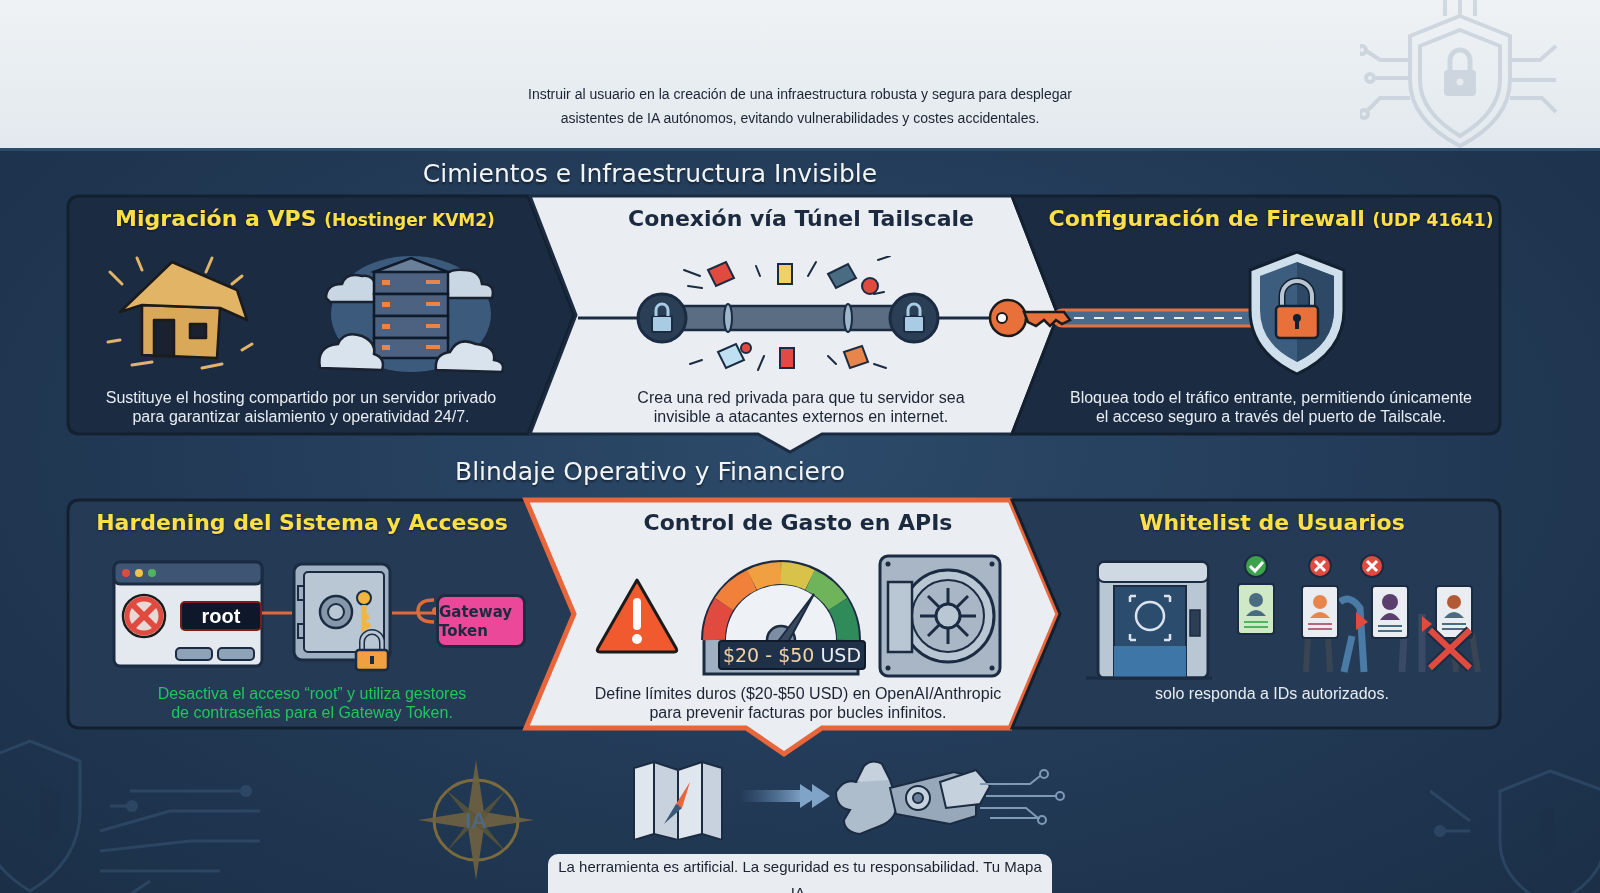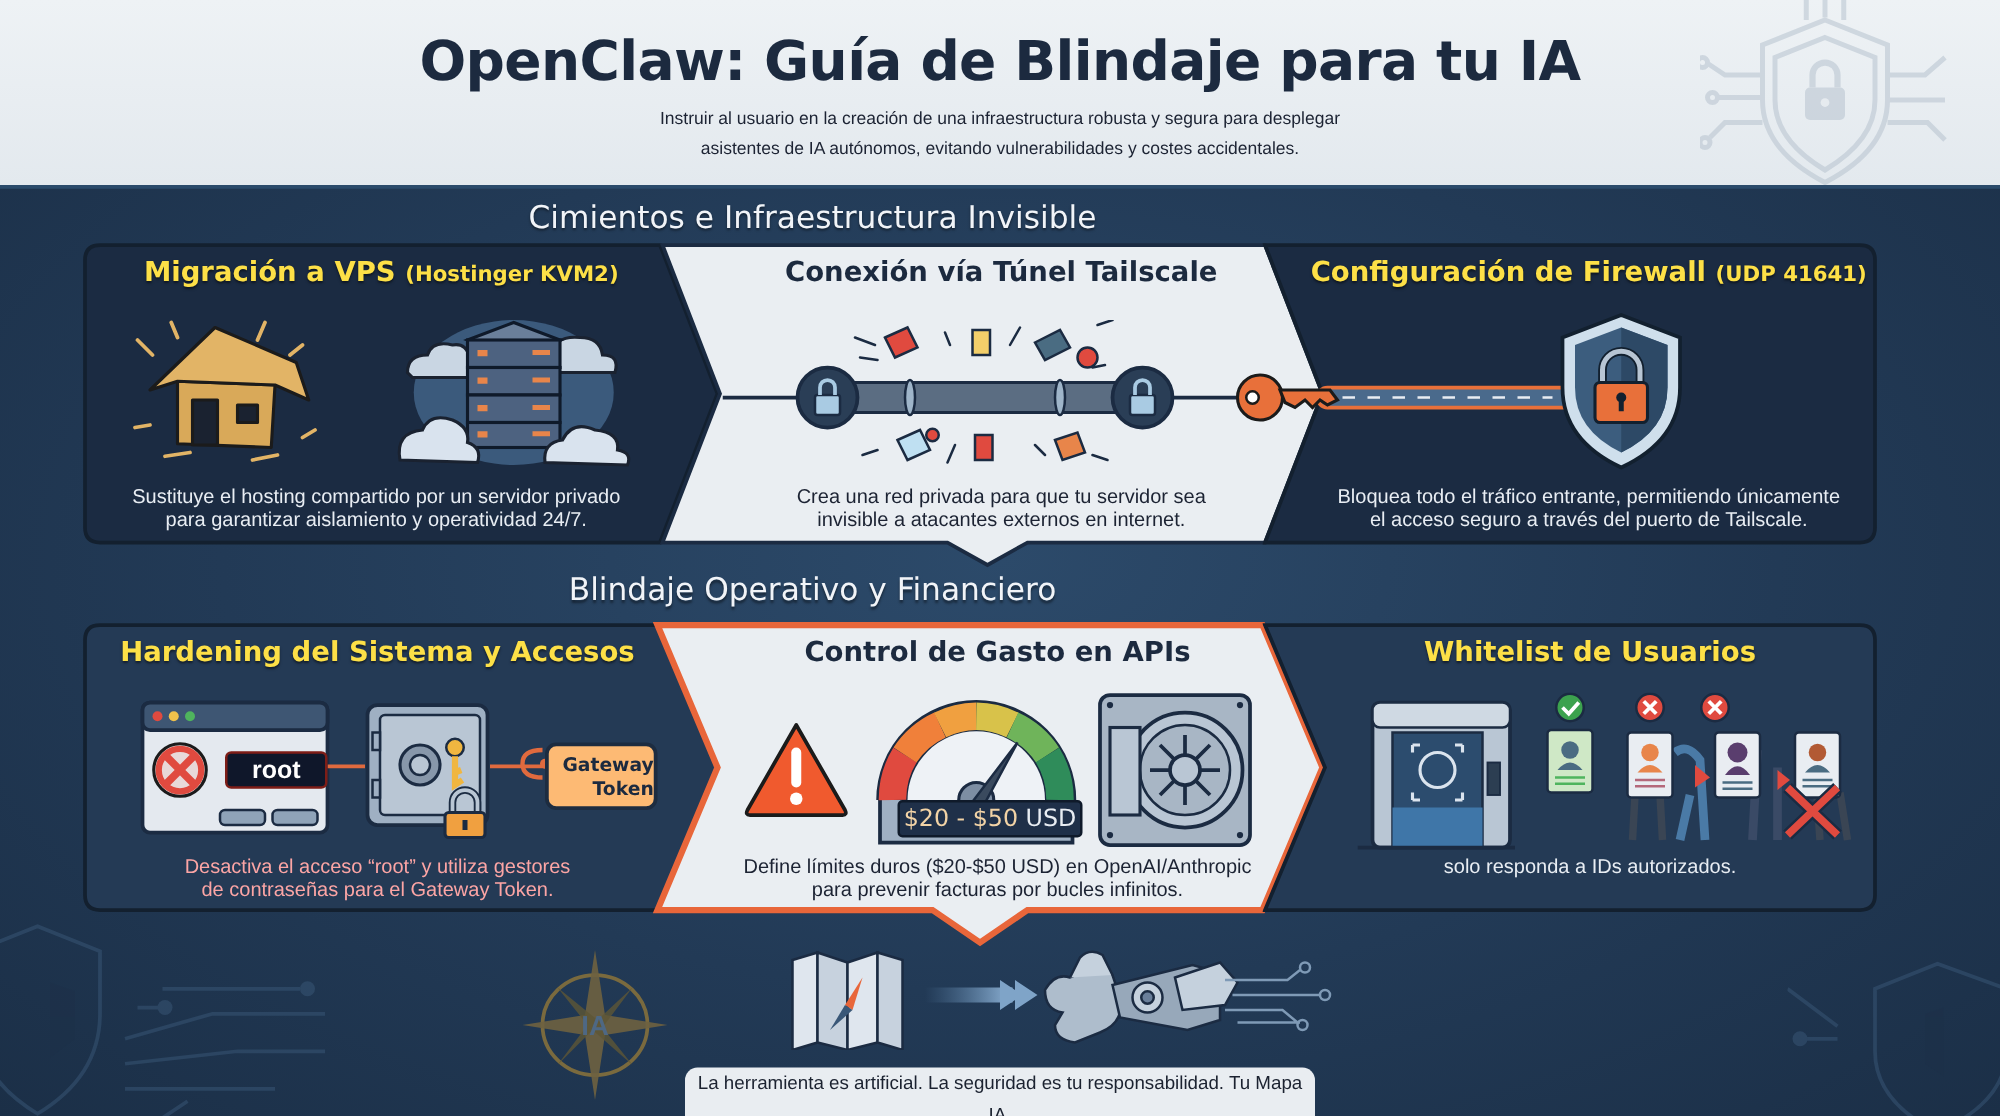--- a/index.html
+++ b/index.html
@@ -19,21 +19,21 @@
   .pdesc{position:absolute;left:0;width:100%;text-align:center;font-family:"Liberation Sans",sans-serif;font-size:16px;line-height:19px}
   .dark .ptitle{color:#fde047;text-shadow:0 1px 2px rgba(0,0,0,.5)}
   .dark .pdesc{color:#e8edf3}
   .light .ptitle{color:#1c2a3f}
   .light .pdesc{color:#1c2333}
   .icon{position:absolute}
   .footer-note{position:absolute;left:548px;top:854px;width:504px;height:39px;background:#e9edf1;border-radius:10px 10px 0 0;text-align:center;font-family:"Liberation Sans",sans-serif;font-size:15px;line-height:26px;color:#1b2230}
   .root-label{font-family:"Liberation Sans",sans-serif;font-weight:bold}
   .gauge-label{position:absolute;left:718px;top:640px;width:148px;height:30px;background:#1f3049;border:2px solid #0f1a2a;border-radius:4px;text-align:center;font-size:19px;font-weight:normal;line-height:26px;color:#f2d3a6}
   .gauge-label .usd{color:#e8edf3}
-  .token-tag{position:absolute;left:436px;top:594px;width:90px;height:54px;background:#fdba74;border:3px solid #1d2c40;border-radius:9px;text-align:right;color:#1c2a3f;font-weight:bold;font-size:15px;line-height:19px;padding-top:6px}
+  .token-tag{position:absolute;left:436px;top:594px;width:90px;height:54px;background:#ec4899;border:3px solid #1d2c40;border-radius:9px;text-align:left;color:#1c2a3f;font-weight:bold;font-size:15px;line-height:19px;padding-top:6px}
   .root-btn{position:absolute;left:180px;top:601px;width:82px;height:30px;background:#0f172a;border:2px solid #7d1d17;border-radius:5px;color:#fff;text-align:center;font-size:20px;line-height:26px}
 </style>
 </head>
 <body>
 
 <div class="header">
   <svg class="header-deco" viewBox="0 0 200 148">
     <g fill="none" stroke="#b7c3cf" stroke-width="4">
       <path d="M100 16 L150 36 L150 80 Q150 120 100 146 Q50 120 50 80 L50 36 Z"></path>
       <path d="M100 30 L140 46 L140 80 Q140 112 100 136 Q60 112 60 80 L60 46 Z"></path>
@@ -45,21 +45,20 @@
         <circle cx="4" cy="114" r="4"></circle>
       <path d="M150 60 L180 60 L196 46"></path>
       <path d="M150 80 L196 80"></path>
       <path d="M150 98 L182 98 L196 112"></path>
       <path d="M85 16 L85 0 M100 14 L100 0 M115 16 L115 0"></path>
     </g>
     <rect x="84" y="70" width="32" height="26" rx="4" fill="#b7c3cf"></rect>
     <path d="M90 70 V60 A10 10 0 0 1 110 60 V70" fill="none" stroke="#b7c3cf" stroke-width="5"></path>
     <circle cx="100" cy="82" r="3.5" fill="#e6ebef"></circle>
   </svg>
-  <div class="title">OpenClaw: Guía de Blindaje para tu IA</div>
   <div class="subtitle">
     <div>Instruir al usuario en la creación de una infraestructura robusta y segura para desplegar</div>
     <div>asistentes de IA autónomos, evitando vulnerabilidades y costes accidentales.</div>
   </div>
 </div>
 
 <div class="main">
 
   <svg class="bg-deco" style="left:0;top:560px" width="260" height="190" viewBox="0 0 260 190">
     <g fill="none" stroke="#3a5878" stroke-width="3">
@@ -254,21 +253,21 @@
   <rect x="78" y="94" width="4" height="8" fill="#1b2b42"></rect>
 </svg>
 <svg class="icon" style="left:414px;top:596px" width="26" height="30" viewBox="0 0 26 30">
   <path d="M20 4 Q4 4 4 15 Q4 26 20 26" fill="none" stroke="#e06a3e" stroke-width="3.5"></path>
   <circle cx="22" cy="15" r="4" fill="#e06a3e"></circle>
 </svg>
 <div class="token-tag">
   <div>Gateway</div>
   <div>Token</div>
 </div>
-<div class="pdesc" style="position:absolute;left:64px;top:684px;width:476px;color:#fca5a5">
+<div class="pdesc" style="position:absolute;left:74px;top:684px;width:476px;color:#22c55e">
   <div>Desactiva el acceso “root” y utiliza gestores</div>
   <div>de contraseñas para el Gateway Token.</div>
 </div>
 
 <div class="panel light" style="left:522px;top:496px;width:552px;height:262px">
   <svg class="shape" width="552" height="262" viewBox="0 0 552 262">
     <path d="M4 4 H488 L536 118 L488 232 H300 L262 258 L224 232 H4 L52 118 Z" fill="#eaeef2" stroke="#e8663a" stroke-width="5"></path>
   </svg>
   <div class="ptitle" style="top:14px">Control de Gasto en APIs</div>
   <div class="pdesc" style="top:188px">

